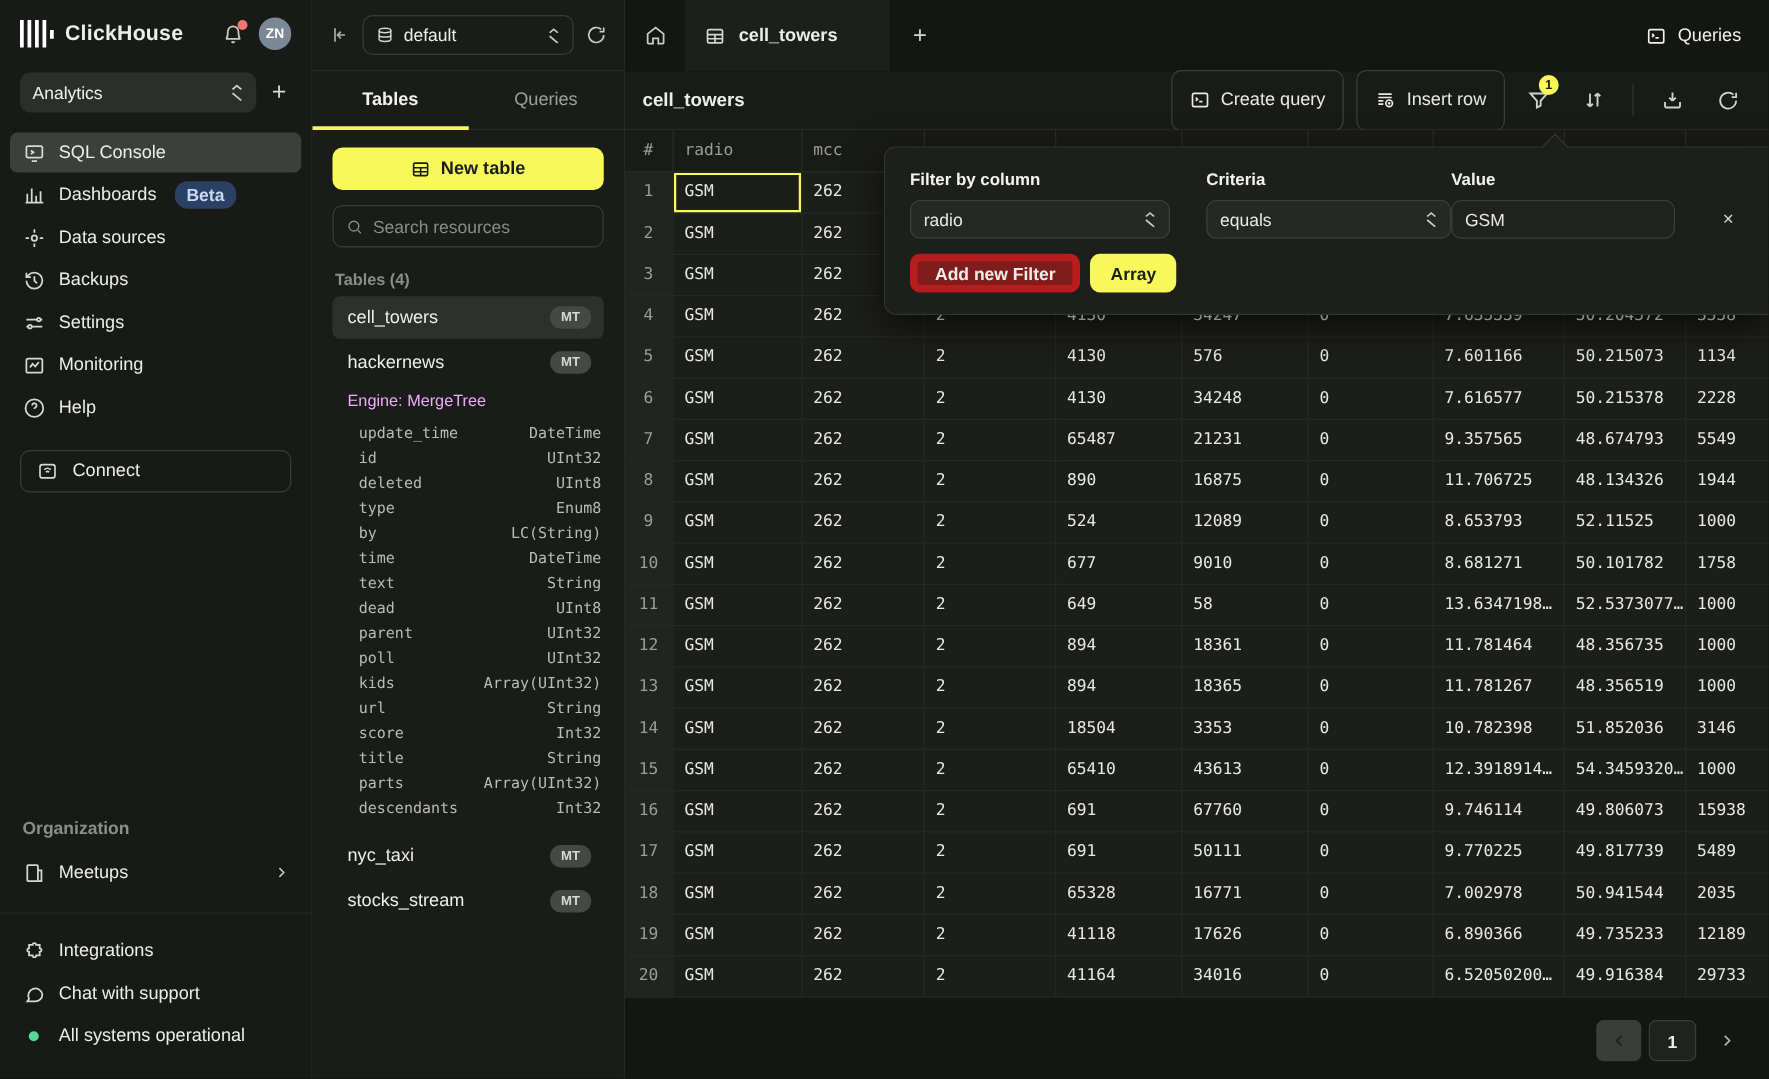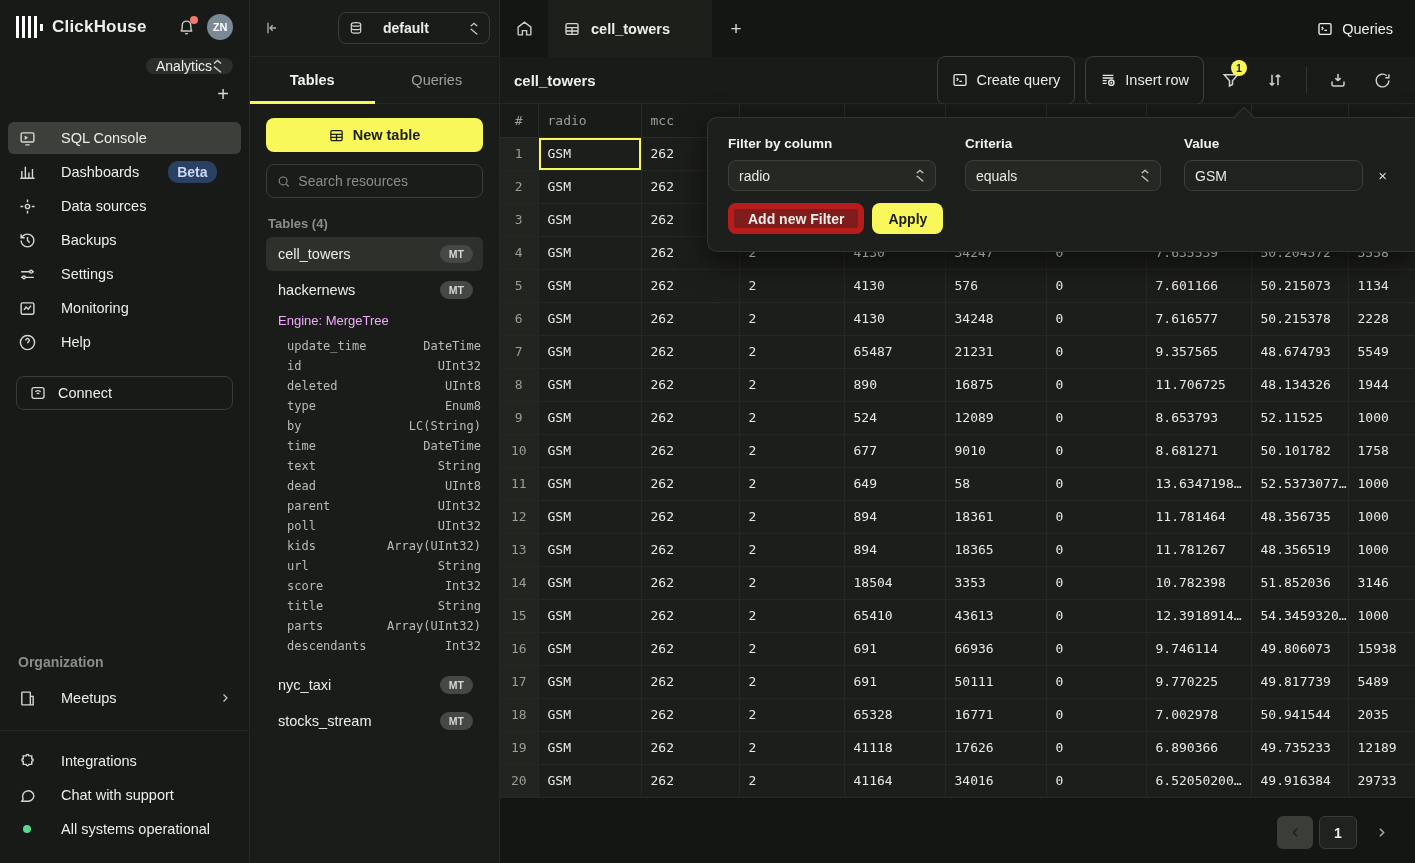--- a/index.html
+++ b/index.html
@@ -13,47 +13,47 @@
   .side-head { display:flex; align-items:center; padding:14px 16px 10px 16px; }
   .logo-bars { display:flex; align-items:flex-end; gap:3px; margin-right:9px; }
   .logo-bars i { display:block; width:3px; height:22px; background:#fff; }
   .logo-bars i.dot { height:7px; margin-bottom:7px;}
   .brand-name { font-size:17px; font-weight:700; letter-spacing:.2px; }
   .side-head .spacer { flex:1; }
   .bell { position:relative; color:#c9ccc6; margin-right:12px; }
   .bell .reddot { position:absolute; top:-3px; right:-3px; width:8px; height:8px; border-radius:50%; background:#f2766b; }
   .avatar { width:26px; height:26px; border-radius:50%; background:#7b8896; color:#fff;
             font-size:11px; font-weight:700; display:flex; align-items:center; justify-content:center; }
-  .workspace-row { display:flex; align-items:flex-end; padding:8px 16px 12px 16px; gap:8px;flex-direction:column; }
+  .workspace-row { display:flex; align-items:center; padding:8px 16px 12px 16px; gap:8px; }
   .workspace-select { flex:1; height:32px; background:#2c2e2a; border-radius:8px; display:flex;
             align-items:center; padding:0 10px; font-size:14px; color:#f0f1ee; }
   .workspace-select .spacer { flex:1; }
   .plus-btn { color:#d5d7d2; font-size:20px; line-height:1; padding:2px 4px; cursor:default; }
   .nav { padding:4px 8px; display:flex; flex-direction:column; gap:2px; }
-  .nav-item { display:flex; align-items:center; gap:25px; height:32px; padding:0 10px;
+  .nav-item { display:flex; align-items:center; gap:11px; height:32px; padding:0 10px;
               border-radius:6px; color:#eceee9; font-size:14.5px; }
   .nav-item.active { background:#3c3f3a; }
   .nicon { width:18px; height:18px; display:flex; align-items:center; justify-content:center; color:#d5d7d2; flex-shrink:0;}
   .badge-beta { background:#2b4164; color:#c9d9f4; font-size:14px; font-weight:600;
                 border-radius:10px; padding:3px 9px; margin-left:4px; }
   .connect-wrap { padding:14px 16px; }
   .connect-btn { height:34px; border:1px solid #3a3c37; border-radius:8px; display:flex;
                  align-items:center; gap:11px; padding:0 12px; font-size:14.5px; }
   .side-stretch { flex:1; }
   .org-label { color:#8b8e88; font-size:14px; font-weight:600; padding:10px 18px 8px 18px; }
   .side-div { border-top:1px solid #262823; margin:12px 0 10px 0; }
   .green-dot { width:8px; height:8px; border-radius:50%; background:#57d990; margin:0 5px; }
 
   
   .explorer { width:250px; height:100%; background:#1a1c19; border-right:1px solid #262823;
               display:flex; flex-direction:column; flex-shrink:0; }
   .exp-top { height:57px; border-bottom:1px solid #262823; display:flex; align-items:center; padding:0 14px; gap:10px; }
   .collapse-btn { color:#aeb1aa; display:flex; }
   .db-select { flex:1; height:32px; border:1px solid #3a3c37; border-radius:8px; display:flex;
-               align-items:center; gap:20px; padding:0 10px; font-size:14px; font-weight:700;margin-left:48px; }
+               align-items:center; gap:8px; padding:0 10px; font-size:14px; font-weight:400; }
   .db-select .spacer { flex:1; }
   .icon-btn { color:#c9ccc6; display:flex; align-items:center; justify-content:center; }
   .exp-tabs { height:47px; border-bottom:1px solid #262823; display:flex; }
   .exp-tab { width:50%; display:flex; align-items:center; justify-content:center; font-size:14.5px;
              color:#9da09b; position:relative; }
   .exp-tab.active { color:#f2f3f0; font-weight:600; }
   .exp-tab.active::after { content:""; position:absolute; left:0; right:0; bottom:-1px; height:3px; background:#f8f85a; }
   .exp-body { padding:14px 16px; overflow:hidden; }
   .new-table-btn { width:100%; height:34px; background:#f8f85a; color:#1b1d18; font-weight:600;
                    border-radius:8px; display:flex; align-items:center; justify-content:center; gap:9px; font-size:14.5px; }
@@ -726,21 +726,21 @@
               <td>12.3918914…</td>
               <td>54.3459320…</td>
               <td>1000</td>
             </tr>
             <tr>
               <td class="rn">16</td>
               <td>GSM</td>
               <td>262</td>
               <td>2</td>
               <td>691</td>
-              <td>66936</td>
+              <td>67760</td>
               <td>0</td>
               <td>9.746114</td>
               <td>49.806073</td>
               <td>15938</td>
             </tr>
             <tr>
               <td class="rn">17</td>
               <td>GSM</td>
               <td>262</td>
               <td>2</td>
@@ -821,25 +821,25 @@
         <div class="pop-group" style="width:196px; margin-left:29px;">
           <span class="pop-label">Criteria</span>
           <div class="pop-select">
             <span>equals</span>
             <span class="spacer"></span>
             <svg width="10" height="13" viewBox="0 0 12 16" fill="none" stroke="#c9ccc6" stroke-width="1.8">
                 <path d="M2 6l4-4 4 4M2 10l4 4 4 4" transform="scale(1,0.85)"></path>
               </svg>
           </div>
         </div>
-        <div class="pop-group" style="margin-left:23px;">
+        <div class="pop-group" style="">
           <span class="pop-label">Value</span>
           <input class="pop-input" value="GSM" style="">
         </div>
         <span class="pop-close">×</span>
       </div>
       <div class="pop-row2">
         <div class="pop-btn-dark">Add new Filter</div>
-        <div class="pop-btn-yellow">Apply</div>
+        <div class="pop-btn-yellow">Array</div>
       </div>
     </div>
   </div>
 </div>
 
 </body></html>

